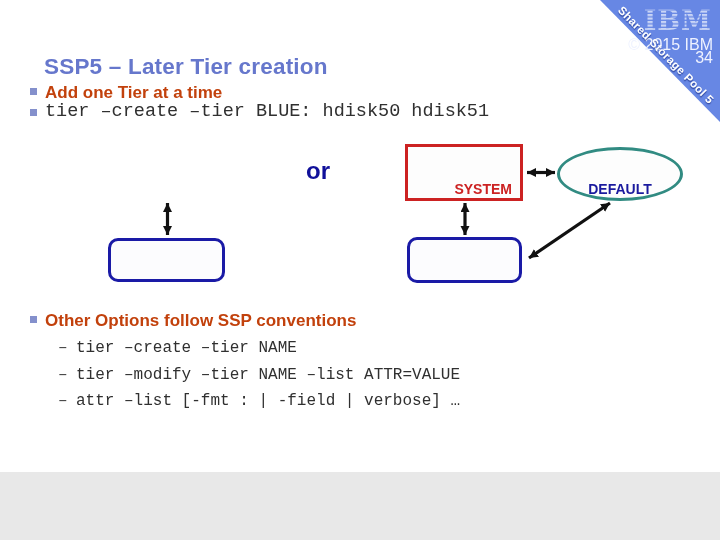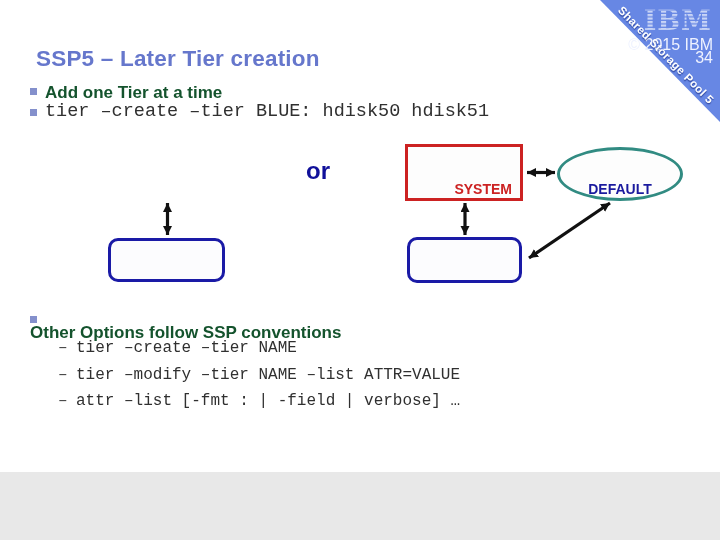--- a/index.html
+++ b/index.html
@@ -17,27 +17,27 @@
     white-space:nowrap;color:#ffffff;font-weight:bold;font-size:11.5px;letter-spacing:.4px;
     text-shadow:1px 1px 1px rgba(25,45,130,.65);
   }
   .logo-svg{position:absolute;top:6px;right:6px;}
   .copyright{
     position:absolute;top:38px;right:7px;text-align:right;
     font-size:16px;line-height:13px;color:#eef2ff;
   }
   
   .title{
-    position:absolute;left:28px;top:38px;margin:8px;
+    position:absolute;left:28px;top:38px;margin:16px;
     font-size:22.5px;font-weight:bold;color:#6677CC;letter-spacing:.2px;
   }
   
   .brow{position:absolute;display:flex;align-items:flex-start;white-space:nowrap;}
   .sq{width:7px;height:7px;background:#8490CC;margin-right:8px;flex:0 0 auto;}
-  .sans-b{font-size:17px;font-weight:bold;color:#14532d;}
+  .sans-b{font-size:17px;font-weight:bold;color:#c2410c;}
   .mono-b{font-family:"Liberation Mono",monospace;color:#303030;}
   .cmd-main{font-size:18.5px;font-family:Liberation Mono, monospace;}
   .sub{font-size:16px;}
   .dashm{display:inline-block;width:18px;color:#454545;flex:0 0 auto;}
   
   .redbox{
     position:absolute;border:3px solid #CC2222;background:#fdfdfd;
   }
   .bluebox{
     position:absolute;border:3px solid #1A1AA6;background:#fcfcfe;border-radius:10px;
@@ -115,21 +115,21 @@
       <marker id="ahs" markerWidth="10" markerHeight="10" refX="9" refY="4.5" orient="auto-start-reverse" markerUnits="userSpaceOnUse">
         <path d="M0,0 L9,4.5 L0,9 Z" fill="#111"></path>
       </marker>
     </defs>
     <line x1="167.5" y1="203" x2="167.5" y2="235" stroke="#111" stroke-width="3.2" marker-start="url(#ahs)" marker-end="url(#ah)"></line>
     <line x1="465" y1="203" x2="465" y2="235" stroke="#111" stroke-width="3.2" marker-start="url(#ahs)" marker-end="url(#ah)"></line>
     <line x1="527" y1="172.5" x2="555" y2="172.5" stroke="#111" stroke-width="3.2" marker-start="url(#ahs)" marker-end="url(#ah)"></line>
     <line x1="529" y1="258" x2="610" y2="203" stroke="#111" stroke-width="3.2" marker-start="url(#ahs)" marker-end="url(#ah)"></line>
   </svg>
 
-  <div class="brow" style="left:30px;top:311px;flex-direction:column;">
+  <div class="brow" style="left:30px;top:311px;">
     <span class="sq" style="margin-top:5px;"></span>
     <span class="sans-b">Other Options follow SSP conventions</span>
   </div>
 
   <div class="brow" style="left:58px;top:339px;">
     <span class="dashm mono-b sub">–</span>
     <span class="mono-b sub">tier –create –tier NAME</span>
   </div>
   <div class="brow" style="left:58px;top:366px;">
     <span class="dashm mono-b sub">–</span>

